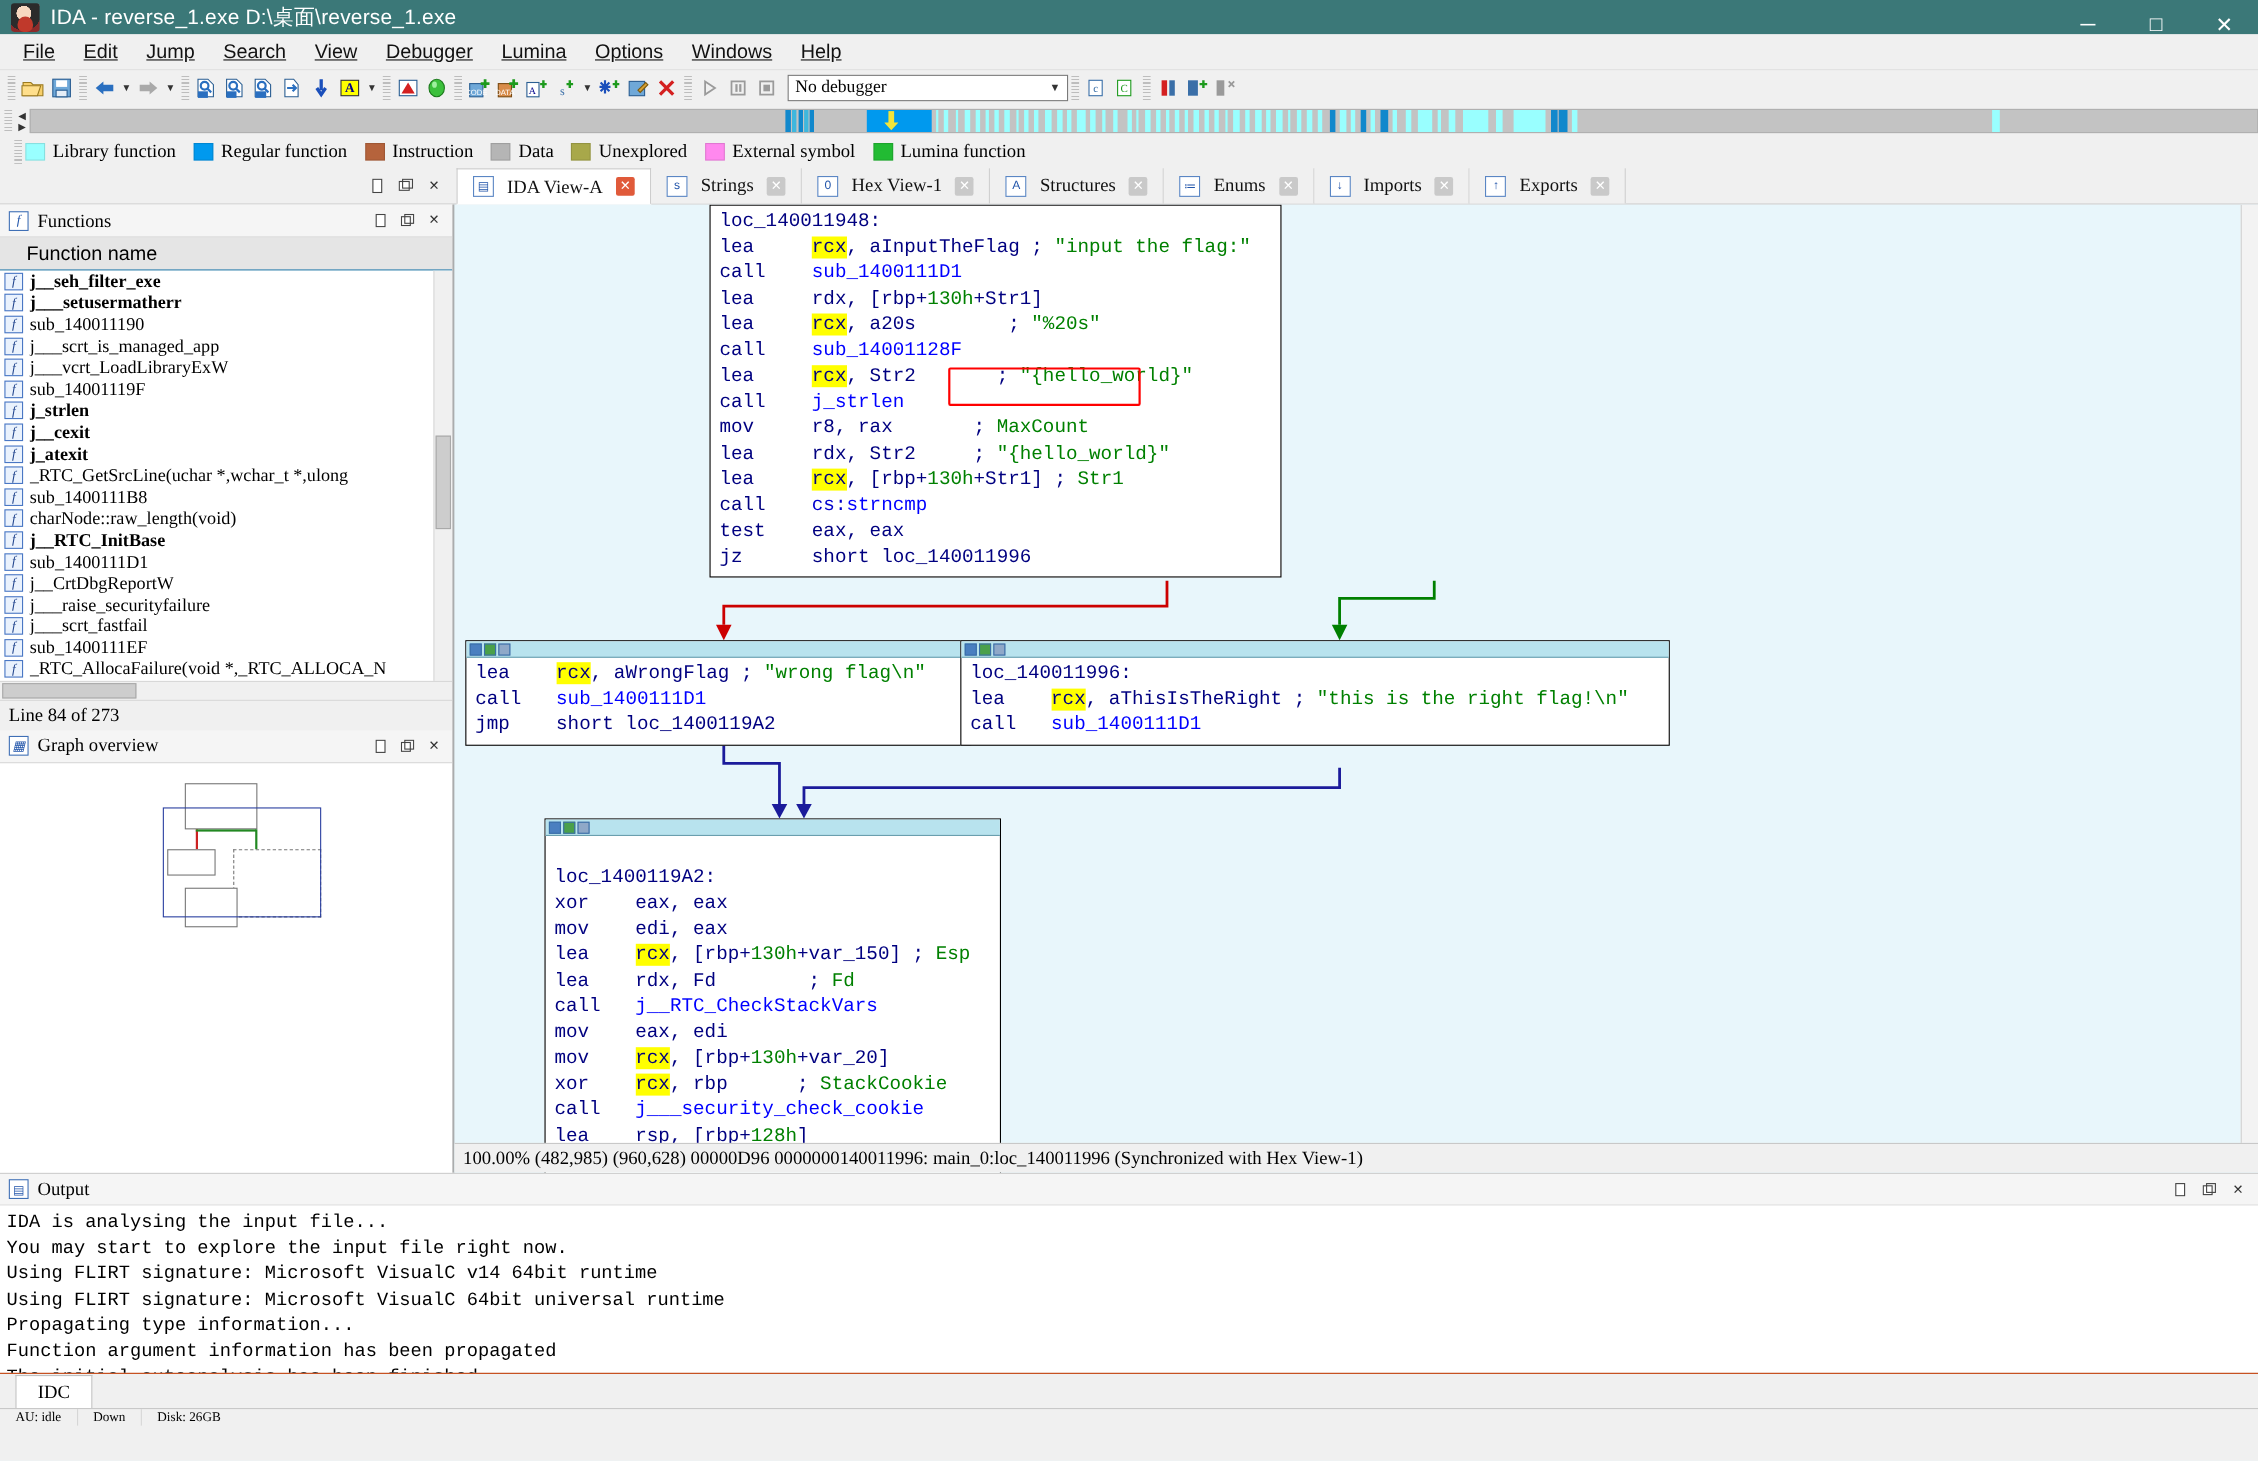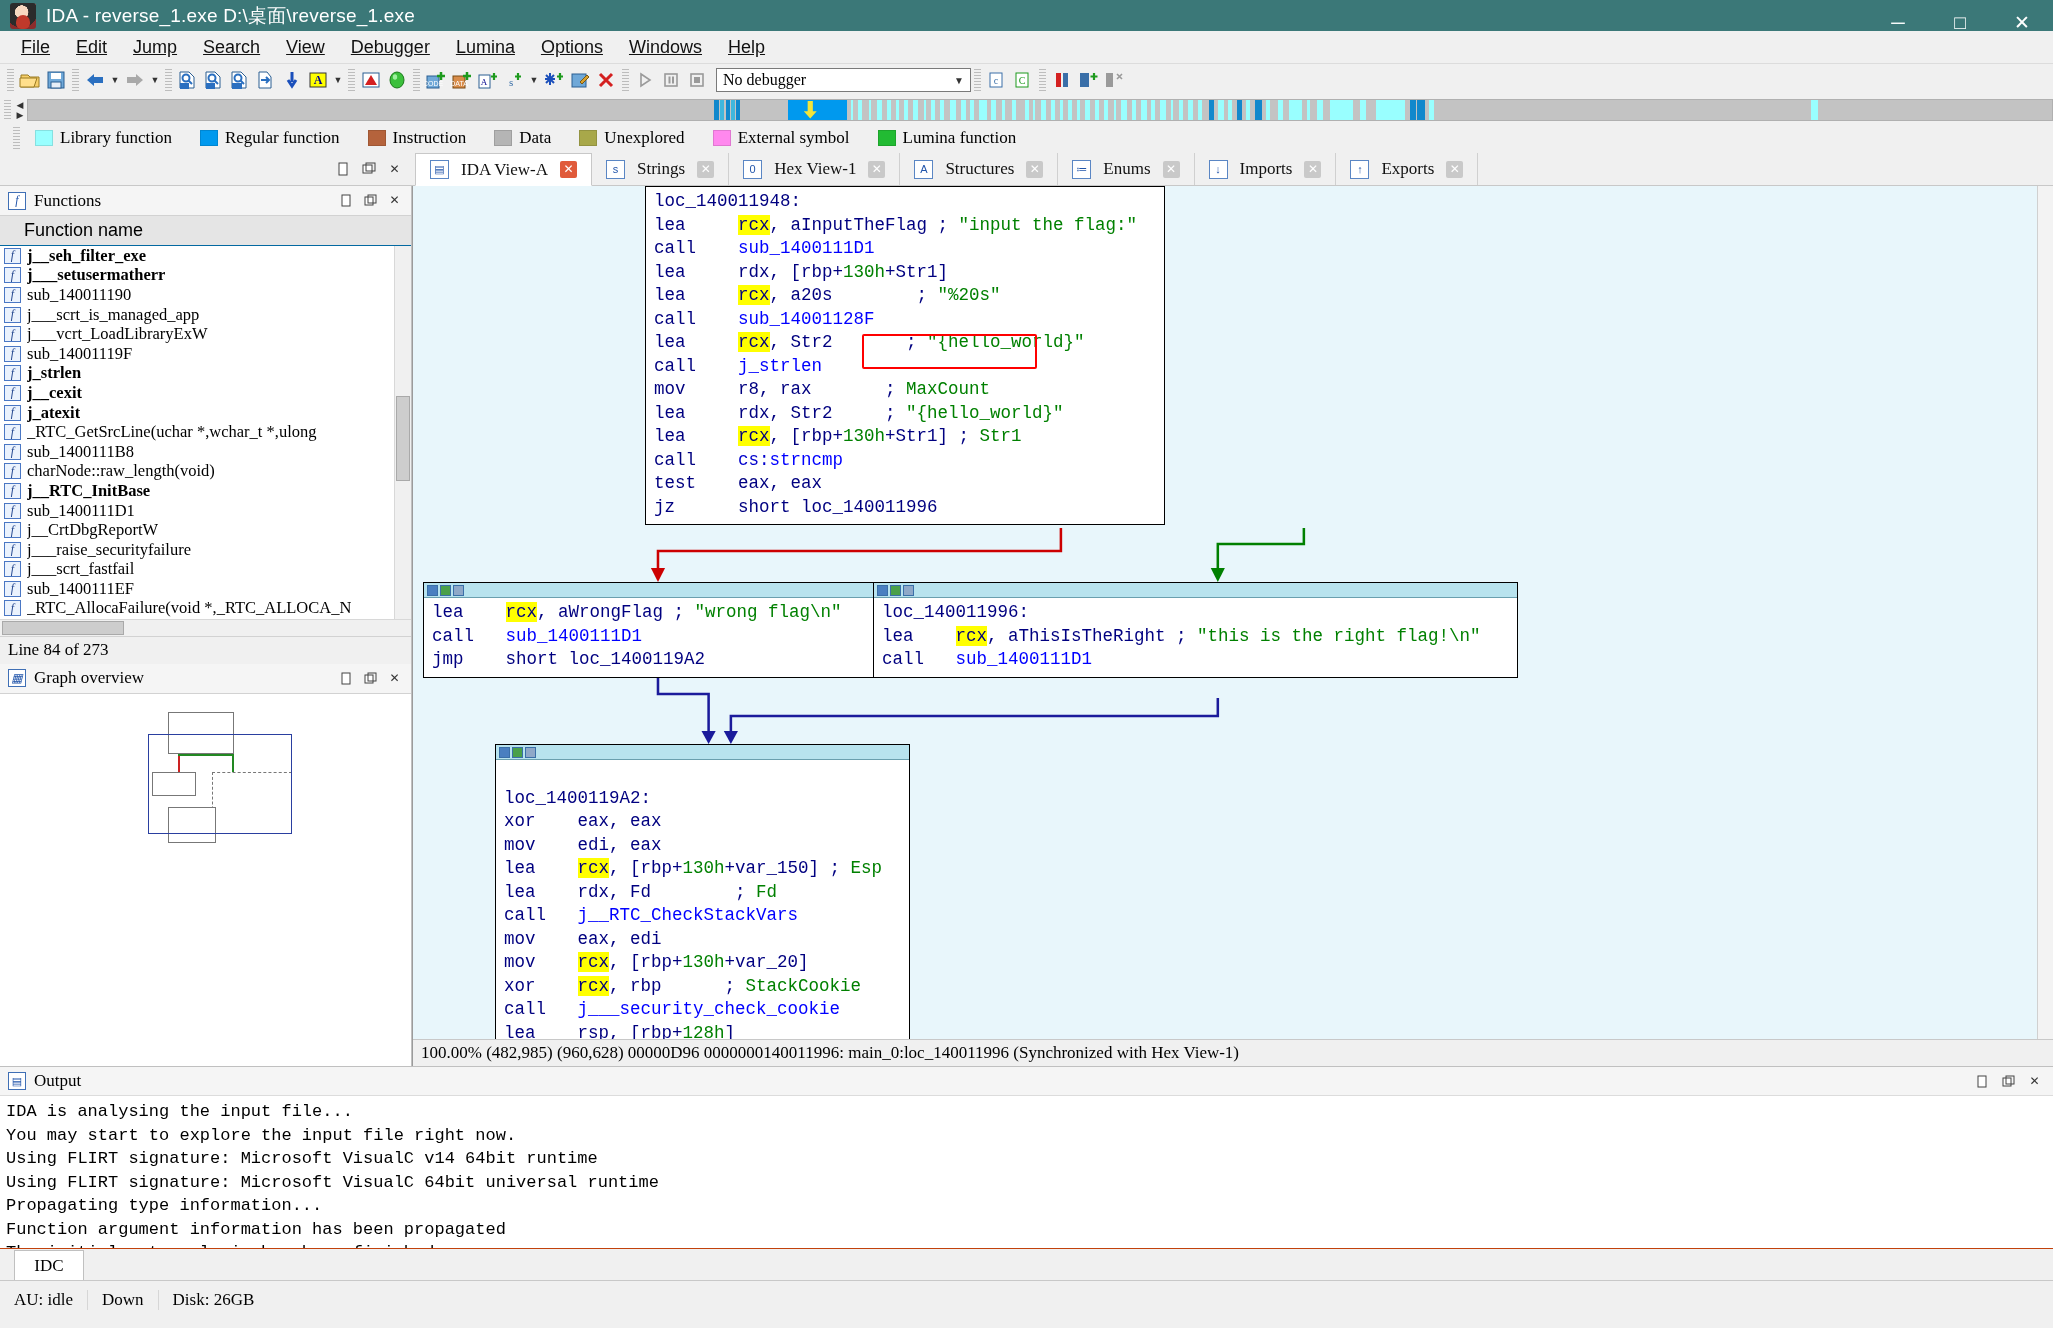--- a/index.html
+++ b/index.html
@@ -59,21 +59,21 @@
   .navarrow { width:14px; height:22px; display:flex; flex-direction:column; justify-content:center;
               align-items:center; font-size:9px; color:#333;}
   #navband { flex:1; height:22px; background:#c3c3c3; position:relative; overflow:hidden;
              border:1px solid #b0b0b0; }
   #navband .seg { position:absolute; top:0; bottom:0; }
   #navcursor { position:absolute; width:13px; top:1px; height:18px;
                background:#f2e53a; clip-path:polygon(30% 0,70% 0,70% 60%,100% 60%,50% 100%,0 60%,30% 60%); }
 
   
   #legend { height:30px; background:#f0f0f0; display:flex; align-items:center;
-            padding-left:10px; gap:12px; font-family:"Liberation Serif", serif; font-size:17px;}
+            padding-left:10px; gap:0; font-family:"Liberation Serif", serif; font-size:17px;}
   .lg { display:flex; align-items:center; margin-right:16px; }
   .lgsw { width:18px; height:16px; margin-right:7px; border:1px solid rgba(0,0,0,.12); }
 
   
   #tabrow { height:33px; background:#f0f0f0; display:flex; align-items:stretch;
             border-bottom:1px solid #c8c8c8; }
   #tabrow-left { width:415px; display:flex; align-items:center; justify-content:flex-end;
                  gap:9px; padding-right:12px; }
   .panelbtn { width:17px; height:17px; display:flex; align-items:center; justify-content:center;
               font-size:12px; color:#333;}
@@ -167,22 +167,22 @@
                        color:#2255aa;}
   #output-hdr .hbtns { margin-left:auto; display:flex; gap:9px; padding-right:10px; }
   #output-body { background:#fff; height:152px; padding:4px 0 0 6px; overflow:hidden; }
   .oline { font-family:"Liberation Mono", monospace; font-size:17px; line-height:23.5px;
            white-space:pre; color:#000; }
   #idcrow { height:32px; background:#f0f0f0; display:flex; align-items:flex-end;
             border-top:1px solid #c2410c; }
   #idctab { width:70px; height:30px; background:#fff; border:1px solid #c0c0c0;
             border-bottom:none; display:flex; align-items:center; justify-content:center;
             font-family:"Liberation Serif",serif; font-size:17px; margin-left:14px;}
-  #statusbar { height:30px; background:#f0f0f0; display:flex; align-items:flex-end;
-               border-top:1px solid #c8c8c8; font-family:"Liberation Serif",serif; font-size:17px; }
+  #statusbar { height:30px; background:#f0f0f0; display:flex; align-items:flex-start;
+               border-top:1px solid #c8c8c8; font-family:"Liberation Serif",serif; font-size:12px; }
   #statusbar .cell { padding:0 14px; }
   #statusbar .cell+.cell { border-left:1px solid #d6d6d6; }
 </style>
 </head>
 <body>
 
 <div id="titlebar">
   <div id="app-icon"></div>
   <div id="title-text">IDA - reverse_1.exe D:\桌面\reverse_1.exe</div>
   <div class="winbtns">

